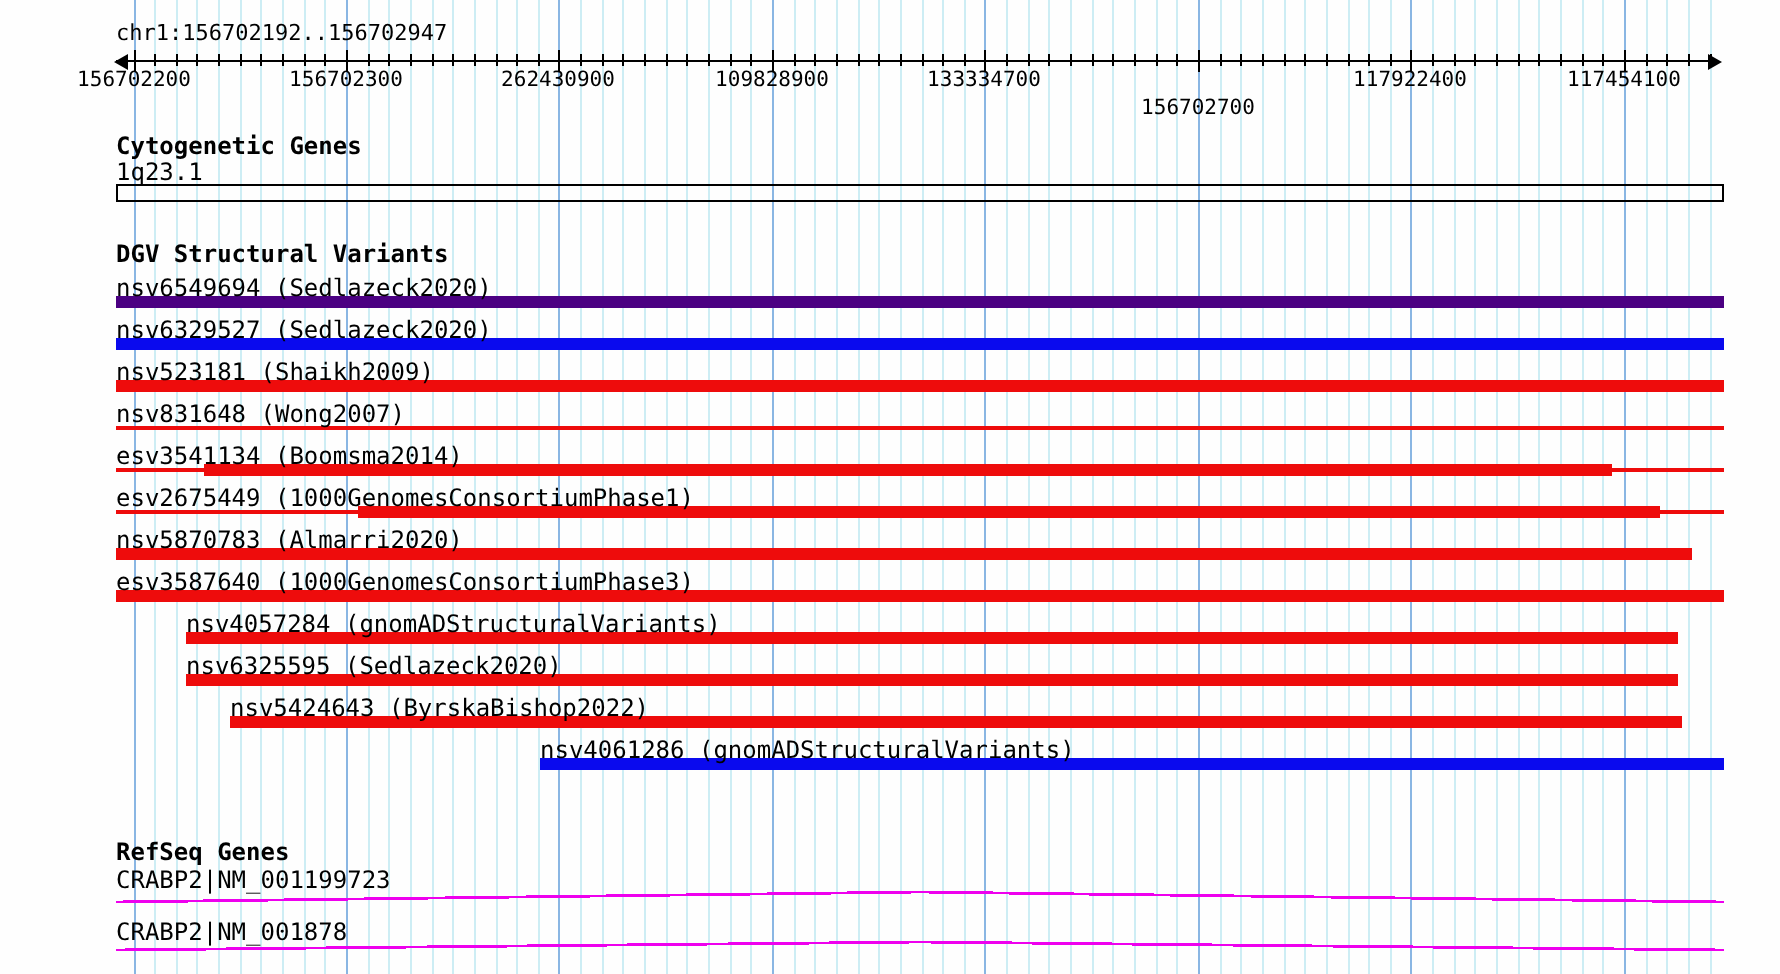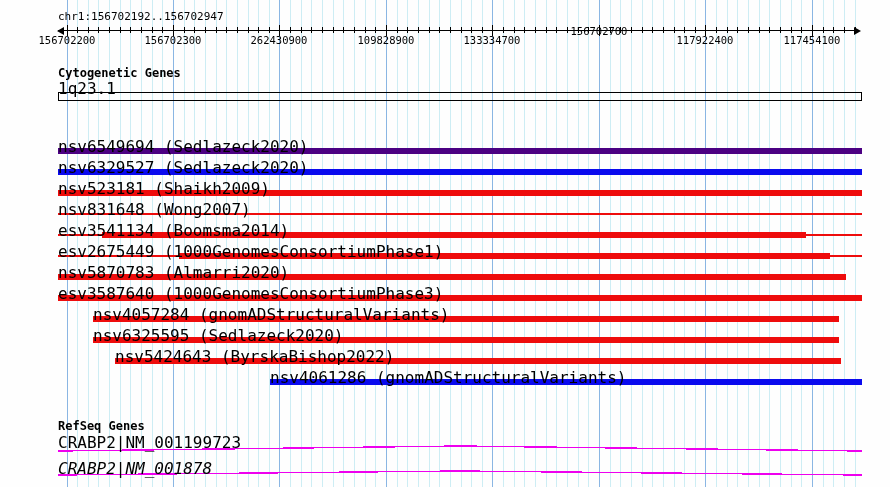--- a/index.html
+++ b/index.html
@@ -5,21 +5,21 @@
   * { margin:0; padding:0; box-sizing:border-box; }
   body { background:#ffffff; }
   #screen {
     position:relative; width:890px; height:487px; overflow:hidden;
     background:#fefefe;
     font-family:"DejaVu Sans Mono","Liberation Mono",monospace;
     color:#000;
   }
   .gridline { position:absolute; top:0; width:1px; height:487px; }
   .hdr { position:absolute; left:58px; font-size:12px; font-weight:bold; white-space:pre; z-index:3; letter-spacing:0; }
-  .lbl { position:absolute; font-size:16px; white-space:pre; z-index:3; }
+  .lbl { position:absolute; font-size:12px; white-space:pre; z-index:3; }
   .axis-line { position:absolute; height:1px; background:#000; z-index:2; }
   .tick { position:absolute; width:1px; background:#000; z-index:2; }
   .tick-label { position:absolute; font-size:10.5px; white-space:pre; z-index:2; text-align:center; }
   .arrow { position:absolute; width:0; height:0; z-index:2; }
   .arrow-left  { border-top:4px solid transparent; border-bottom:4px solid transparent; border-right:7px solid #000; }
   .arrow-right { border-top:4px solid transparent; border-bottom:4px solid transparent; border-left:7px solid #000; }
   .band-rect { position:absolute; border:1px solid #000; background:transparent; z-index:2; }
   .variant-bar { position:absolute; height:6px; z-index:2; }
   .variant-line { position:absolute; height:2px; z-index:1; }
   .gene-svg { position:absolute; left:0; top:0; z-index:2; }
@@ -162,21 +162,21 @@
         <div class="tick" style="left: 503px; top: 27px; height: 6px;"></div>
         <div class="tick" style="left: 514px; top: 27px; height: 6px;"></div>
         <div class="tick" style="left: 524px; top: 27px; height: 6px;"></div>
         <div class="tick" style="left: 535px; top: 27px; height: 6px;"></div>
         <div class="tick" style="left: 546px; top: 27px; height: 6px;"></div>
         <div class="tick" style="left: 556px; top: 27px; height: 6px;"></div>
         <div class="tick" style="left: 567px; top: 27px; height: 6px;"></div>
         <div class="tick" style="left: 578px; top: 27px; height: 6px;"></div>
         <div class="tick" style="left: 588px; top: 27px; height: 6px;"></div>
         <div class="tick" style="left: 599px; top: 25px; height: 11px;"></div>
-        <div class="tick-label" style="left: 567px; top: 25px; width: 64px;">156702700</div>
+        <div class="tick-label" style="left: 567px; top: 48px; width: 64px;">156702700</div>
         <div class="tick" style="left: 610px; top: 27px; height: 6px;"></div>
         <div class="tick" style="left: 620px; top: 27px; height: 6px;"></div>
         <div class="tick" style="left: 631px; top: 27px; height: 6px;"></div>
         <div class="tick" style="left: 642px; top: 27px; height: 6px;"></div>
         <div class="tick" style="left: 652px; top: 27px; height: 6px;"></div>
         <div class="tick" style="left: 663px; top: 27px; height: 6px;"></div>
         <div class="tick" style="left: 674px; top: 27px; height: 6px;"></div>
         <div class="tick" style="left: 684px; top: 27px; height: 6px;"></div>
         <div class="tick" style="left: 695px; top: 27px; height: 6px;"></div>
         <div class="tick" style="left: 705px; top: 25px; height: 11px;"></div>
@@ -196,20 +196,21 @@
         <div class="tick" style="left: 833px; top: 27px; height: 6px;"></div>
         <div class="tick" style="left: 844px; top: 27px; height: 6px;"></div>
         <div class="tick" style="left: 855px; top: 27px; height: 6px;"></div>
       </div>
   </div>
 
   <div class="hdr" style="top:66px;">Cytogenetic Genes</div>
   <div class="lbl" style="left:58px; top:79px;">1q23.1</div>
   <div id="cytoband-rect" class="band-rect" style="left: 58px; width: 804px; top: 92px; height: 9px;"></div>
 
+  <div class="hdr" style="top:120px;">DGV Structural Variants</div>
   <div id="track-layer">
       <div>
         <div class="lbl" style="left: 58px; top: 137px;">nsv6549694 (Sedlazeck2020)</div>
         <div class="variant-bar" style="left: 58px; width: 804px; top: 148px; background: rgb(75, 0, 130);"></div>
       </div>
       <div>
         <div class="lbl" style="left: 58px; top: 158px;">nsv6329527 (Sedlazeck2020)</div>
         <div class="variant-bar" style="left: 58px; width: 804px; top: 169px; background: rgb(10, 10, 238);"></div>
       </div>
       <div>
@@ -255,19 +256,19 @@
         <div class="variant-bar" style="left: 270px; width: 592px; top: 379px; background: rgb(10, 10, 238);"></div>
       </div>
     </div>
 
   <div class="hdr" style="top:419px;">RefSeq Genes</div>
   <div id="gene-layer">
       <div class="lbl" style="left: 58px; top: 433px;">CRABP2|NM_001199723</div>
       <svg width="890" height="487" class="gene-svg">
         <polyline points="58,451 460,446 862,451" fill="none" stroke="#ee00ee" stroke-width="1.4" shape-rendering="crispEdges"></polyline>
       </svg>
-      <div class="lbl" style="left: 58px; top: 459px; font-style: italic;">CRABP2|NM_001878</div>
+      <div class="lbl" style="left: 58px; top: 459px;">CRABP2|NM_001878</div>
       <svg width="890" height="487" class="gene-svg">
         <polyline points="58,475 460,471 862,475" fill="none" stroke="#ee00ee" stroke-width="1.4" shape-rendering="crispEdges"></polyline>
       </svg>
     </div>
 
 </div>
 
 </body></html>

